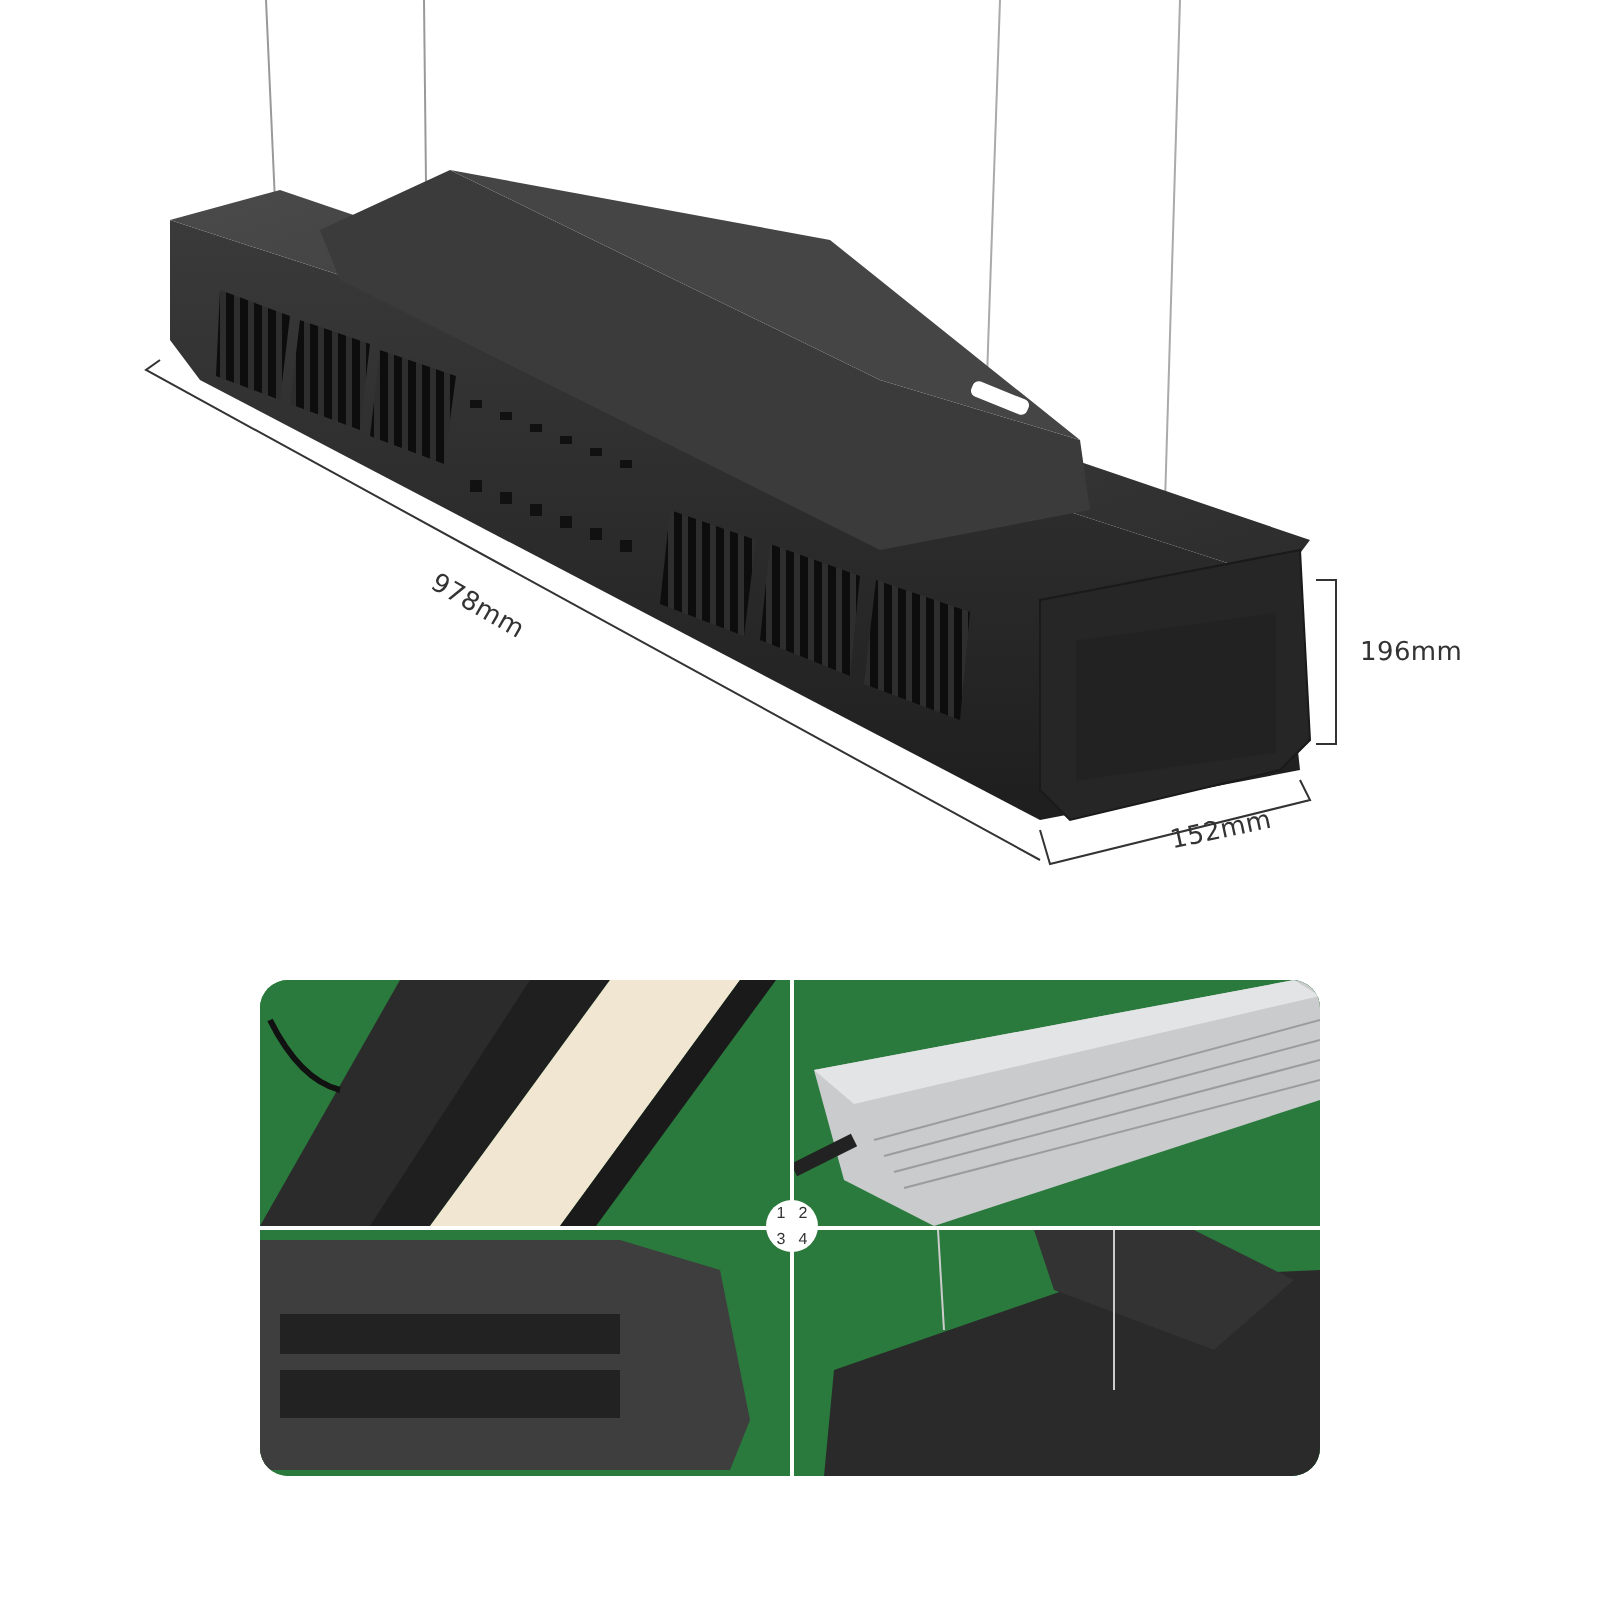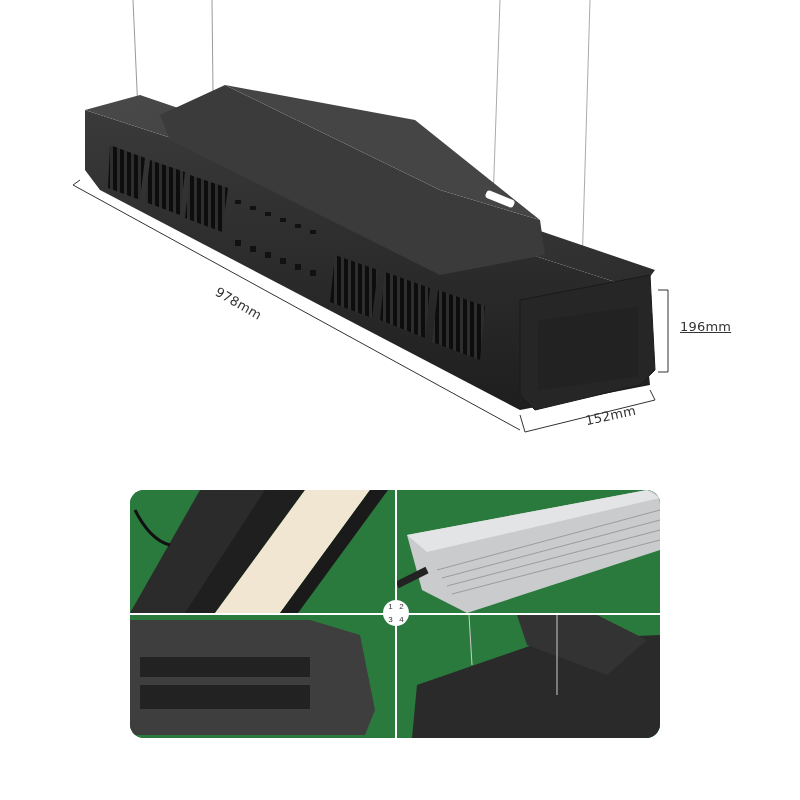--- a/index.html
+++ b/index.html
@@ -74,21 +74,21 @@
 </div>
 
 <div class="abs" style="left:0;top:0;width:800px;height:470px;">
   <svg width="800" height="470" viewBox="0 0 800 470">
     <polyline points="80,180 73,185 520,430" fill="none" stroke="#333" stroke-width="1"></polyline>
     <polyline points="658,290 668,290 668,372 658,372" fill="none" stroke="#333" stroke-width="1"></polyline>
     <polyline points="520,415 525,432 655,400 650,390" fill="none" stroke="#333" stroke-width="1"></polyline>
   </svg>
 </div>
 <div class="dim-label" style="left:213px;top:296px;transform:rotate(30deg);">978mm</div>
-<div class="dim-label" style="left:680px;top:319px;text-decoration:underline;">196mm</div>
+<div class="dim-label" style="left:680px;top:319px;">196mm</div>
 <div class="dim-label" style="left:585px;top:408px;transform:rotate(-12deg);">152mm</div>
 
 <div class="grid">
 
   <div class="cell" style="left:0;top:0;width:265px;height:123px;">
     <svg width="265" height="123" viewBox="0 0 265 123">
       <rect width="265" height="123" fill="#2b7a3d"></rect>
       <polygon points="40,123 130,0 175,0 85,123" fill="#1f1f1f"></polygon>
       <polygon points="0,123 70,0 135,0 55,123" fill="#2b2b2b"></polygon>
       <polygon points="85,123 175,0 240,0 150,123" fill="#f0e6d2"></polygon>

